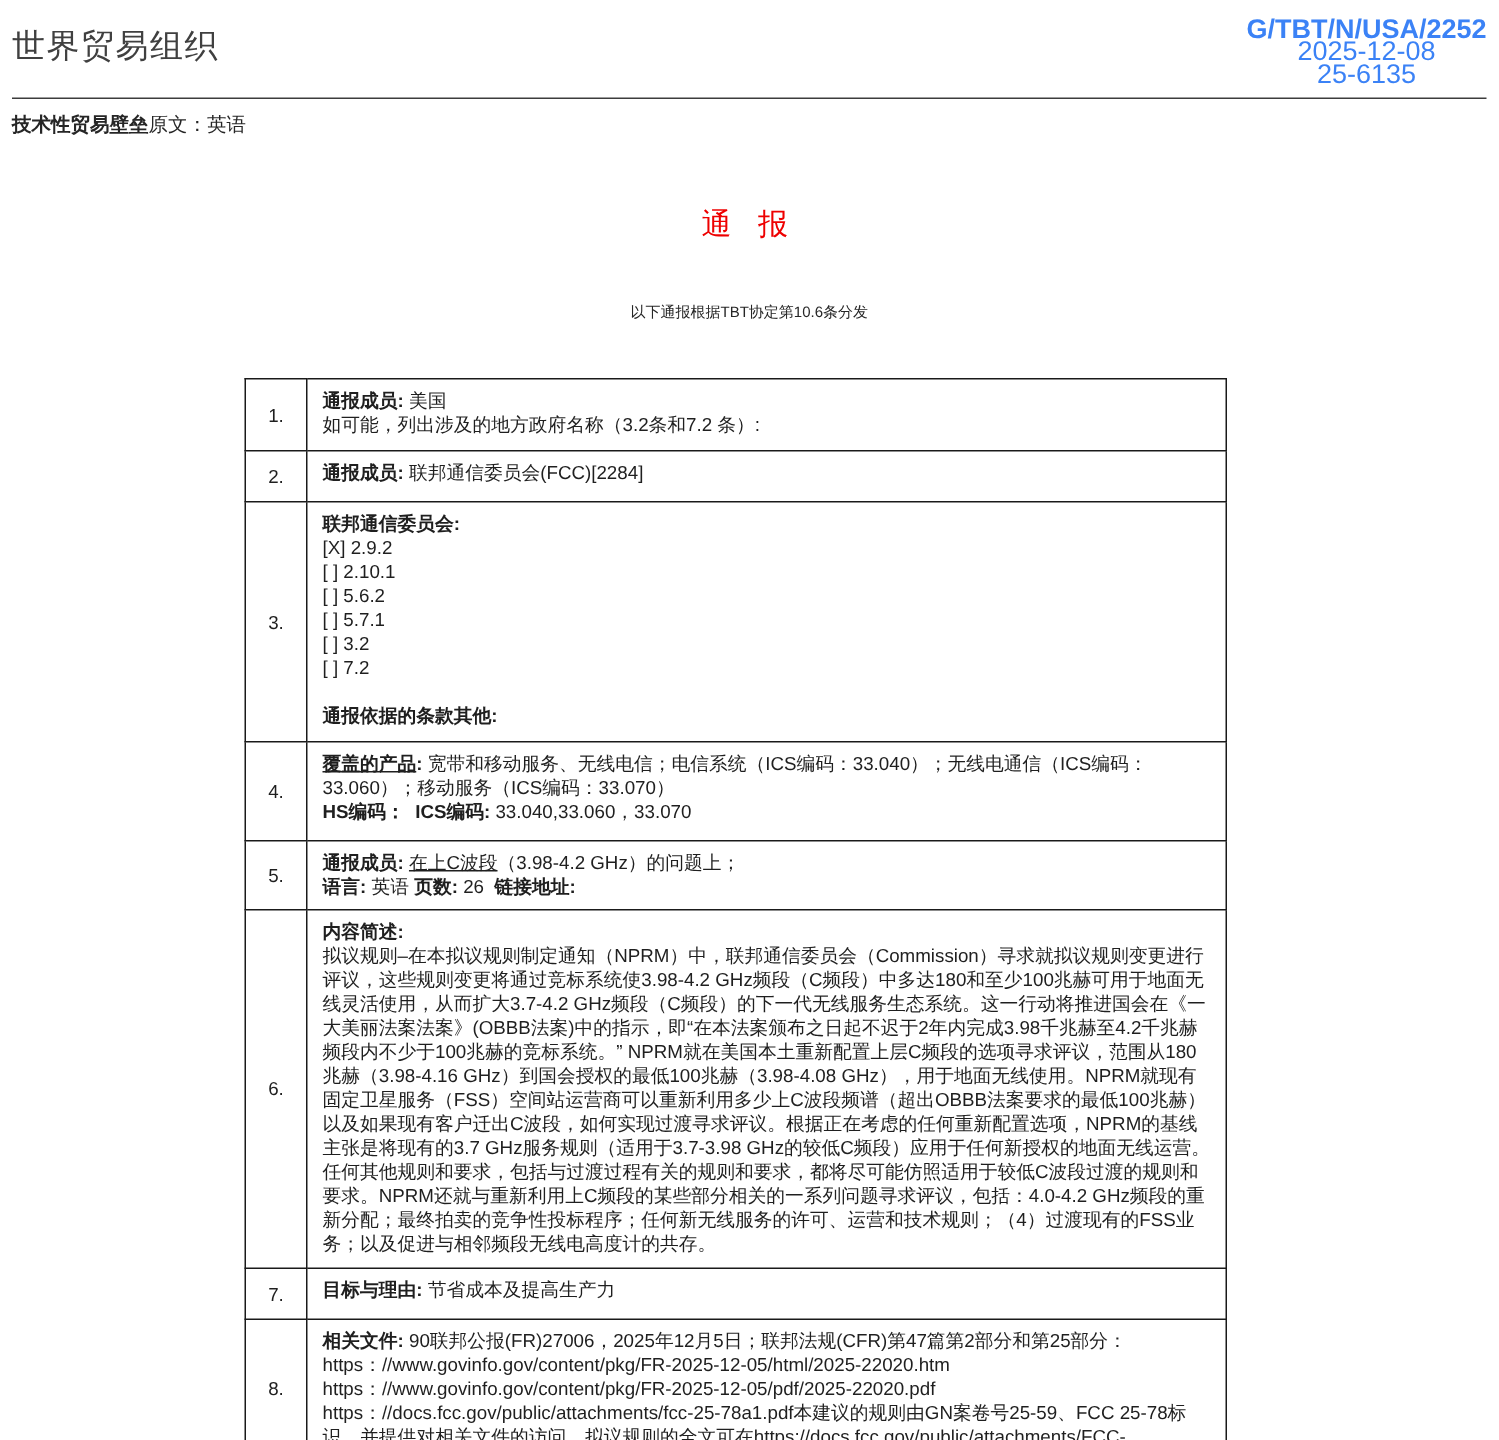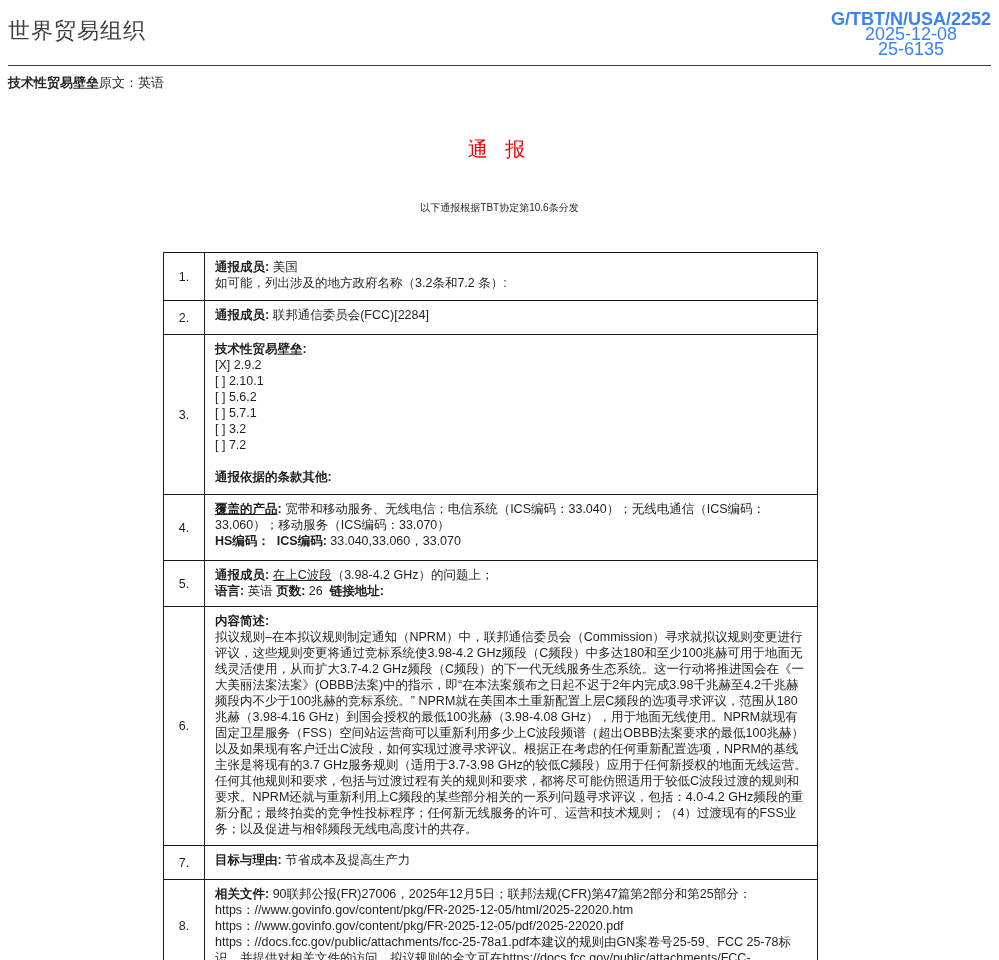--- a/index.html
+++ b/index.html
@@ -66,21 +66,21 @@
         </tr>
         <tr>
           <td class="num">2.</td>
           <td class="content">
             <div class="line"><span class="b">通报成员: </span><span>联邦通信委员会(FCC)[2284]</span></div>
           </td>
         </tr>
         <tr>
           <td class="num">3.</td>
           <td class="content">
-            <div class="line"><span class="b">技术性贸易壁垒:</span></div>
+            <div class="line"><span class="b">联邦通信委员会:</span></div>
             <div class="line"><span>[X] 2.9.2</span></div>
             <div class="line"><span>[ ] 2.10.1</span></div>
             <div class="line"><span>[ ] 5.6.2</span></div>
             <div class="line"><span>[ ] 5.7.1</span></div>
             <div class="line"><span>[ ] 3.2</span></div>
             <div class="line"><span>[ ] 7.2</span></div>
             <div class="line">&nbsp;</div>
             <div class="line"><span class="b">通报依据的条款其他:</span></div>
           </td>
         </tr>

